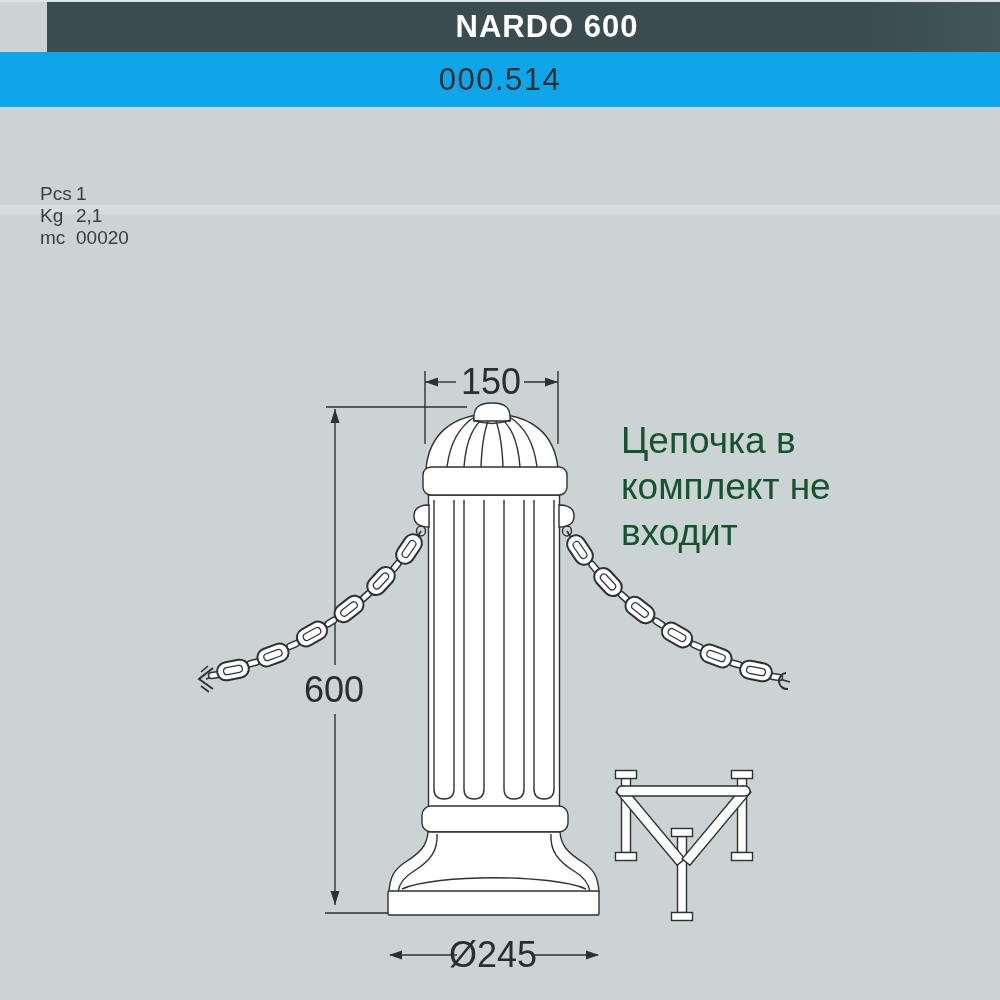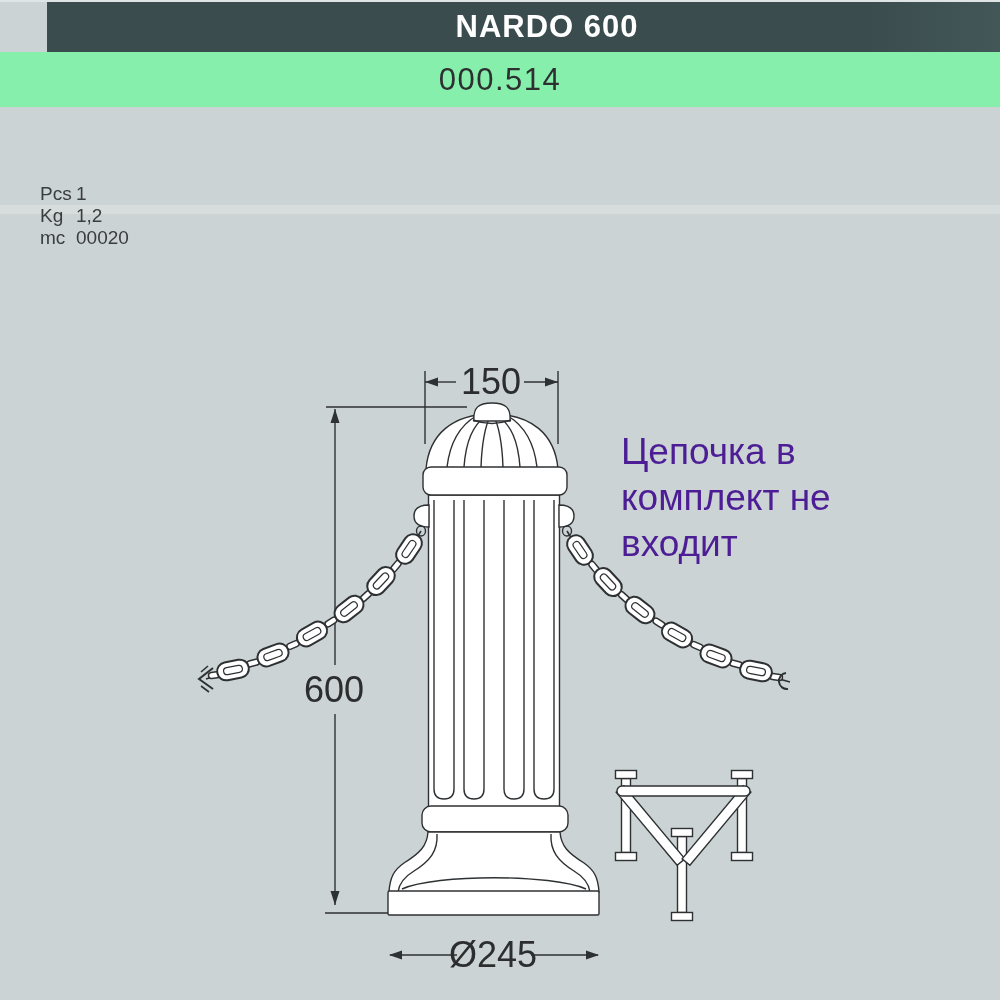--- a/index.html
+++ b/index.html
@@ -14,33 +14,33 @@
   .top-line{position:absolute;left:0;top:0;width:1000px;height:2px;background:#dfe5e5;}
   .header-bar{
     position:absolute;left:12px;top:2px;width:1000px;height:50px;
     background:linear-gradient(90deg,#3a4c4e 0%,#3a4c4e 82%,#465a5c 100%);
     display:flex;align-items:center;justify-content:center;margin-left:35px;
   }
   .header-title{
     color:#ffffff;font-size:31px;font-weight:bold;letter-spacing:1px;
   }
   .code-strip{
-    position:absolute;left:0;top:52px;width:1000px;height:55px;background:#86efac;
+    position:absolute;left:0;top:52px;width:1000px;height:55px;background:#0ea5e9;
     display:flex;align-items:center;justify-content:center;
   }
   .code-text{color:#2d2f30;font-size:31px;letter-spacing:1.5px;}
   
   .scan-band{position:absolute;left:0;top:205px;width:1000px;height:9px;background:rgba(255,255,255,0.22);}
   
   .specs{position:absolute;left:40px;top:136px;font-size:19px;color:#3a3d3f;line-height:22px;margin-top:47px;}
   .spec-row{display:flex;}
   .spec-label{width:36px;}
   .spec-value{}
   
-  .note{position:absolute;left:621px;top:429px;font-size:37px;line-height:46px;color:#4c1d95;}
+  .note{position:absolute;left:621px;top:418px;font-size:37px;line-height:46px;color:#14532d;}
   
   svg.drawing{position:absolute;left:0;top:0;width:1000px;height:1000px;}
   svg.drawing *{vector-effect:none;}
   .dim-text{font-family:"Liberation Sans", sans-serif;font-size:36px;fill:#2b2d2e;}
 </style>
 </head>
 <body>
 
 <div id="page">
 
@@ -56,21 +56,21 @@
 
   <div class="scan-band"></div>
 
   <div class="specs">
     <div class="spec-row">
       <span class="spec-label">Pcs</span>
       <span class="spec-value">1</span>
     </div>
     <div class="spec-row">
       <span class="spec-label">Kg</span>
-      <span class="spec-value">1,2</span>
+      <span class="spec-value">2,1</span>
     </div>
     <div class="spec-row">
       <span class="spec-label">mc</span>
       <span class="spec-value">00020</span>
     </div>
   </div>
 
   <div class="note">
     <div>Цепочка в</div>
     <div>комплект не</div>

